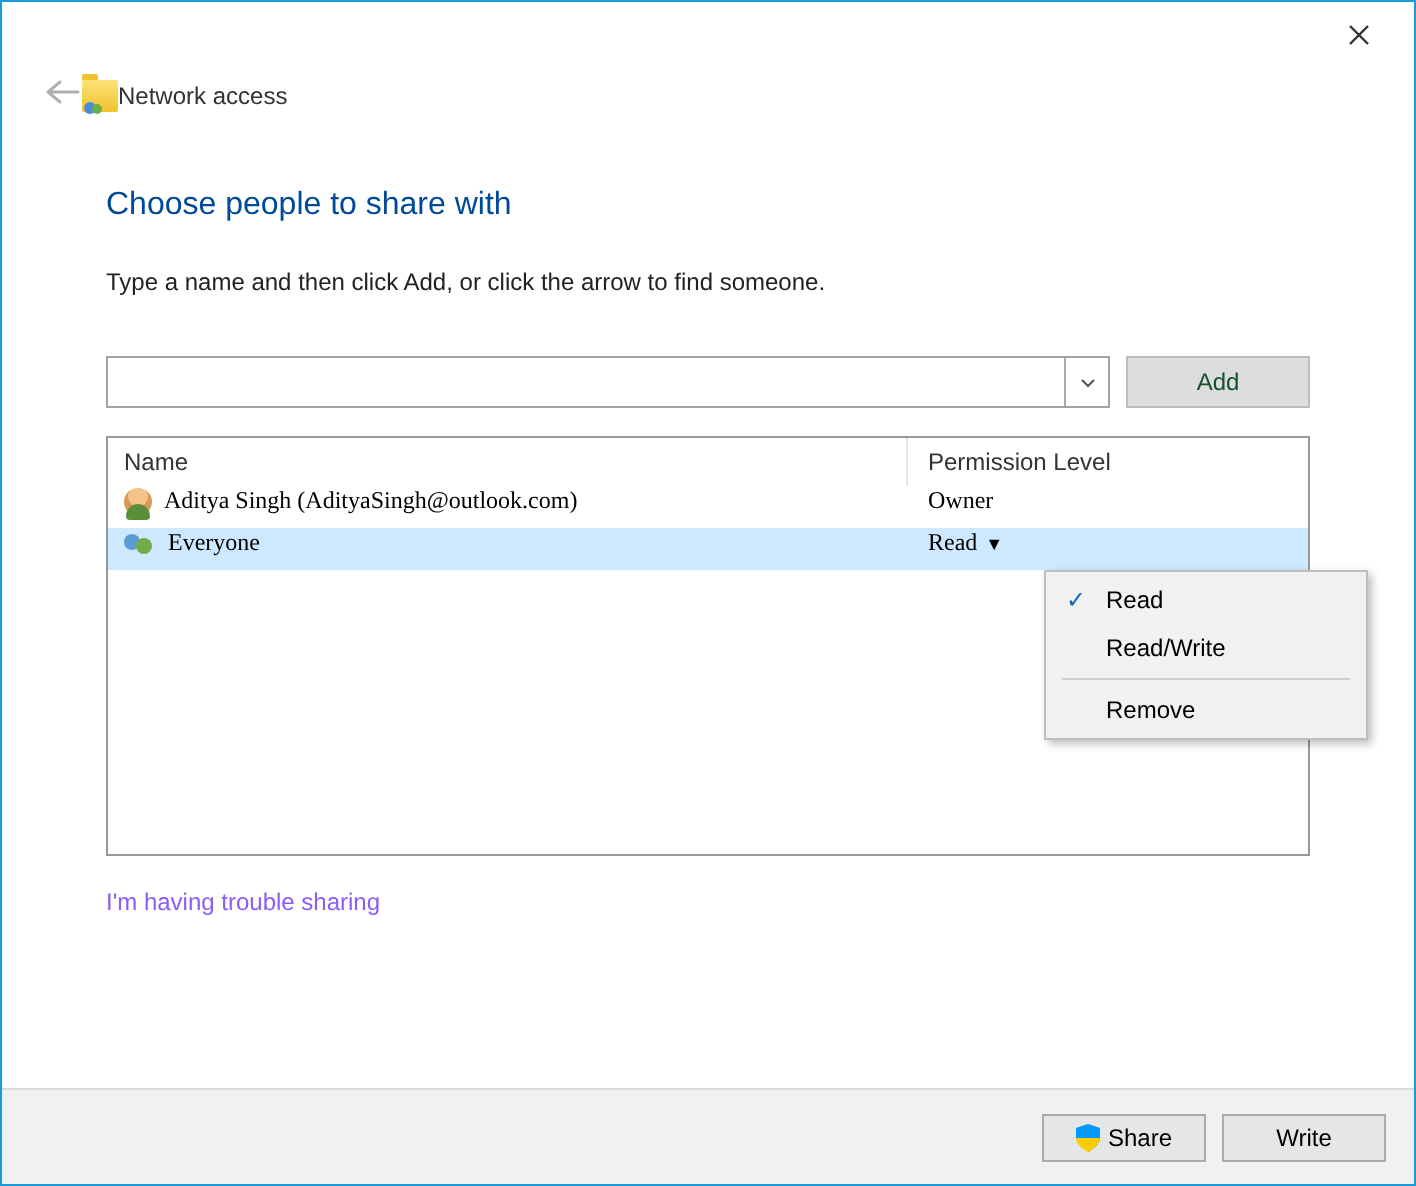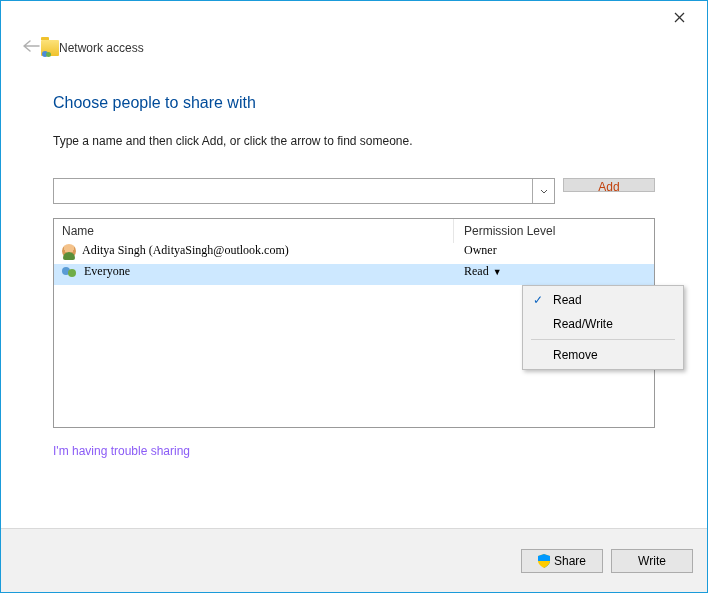--- a/index.html
+++ b/index.html
@@ -127,24 +127,24 @@
     border-left: 1px solid #aaa;
     display: flex;
     align-items: center;
     justify-content: center;
     cursor: pointer;
     color: #555;
     font-size: 9px;
   }
   .add-btn {
     width: 92px;
-    height: 14px;
+    height: 26px;
     background: #ddd;
     border: 1px solid #bcbcbc;
-    color: #c2410c;
+    color: #14532d;
     font-size: 12px;
     cursor: default;
   }
   .table-wrap {
     border: 1px solid #999;
     height: 210px;
     position: relative;
     background: #fff;
   }
   .thead {
@@ -253,21 +253,21 @@
     margin: 3px 8px;
   }
   .trouble-link {
     color: #8b5cf6;
     font-size: 12px;
     margin-top: 16px;
     display: inline-block;
     cursor: pointer;
   }
   .footer {
-    height: 64px;
+    height: 48px;
     border-top: 1px solid #d9d9d9;
     background: #f1f1f1;
     display: flex;
     align-items: center;
     justify-content: flex-end;
     gap: 8px;
     padding: 0 14px;
   }
   .btn {
     height: 24px;

